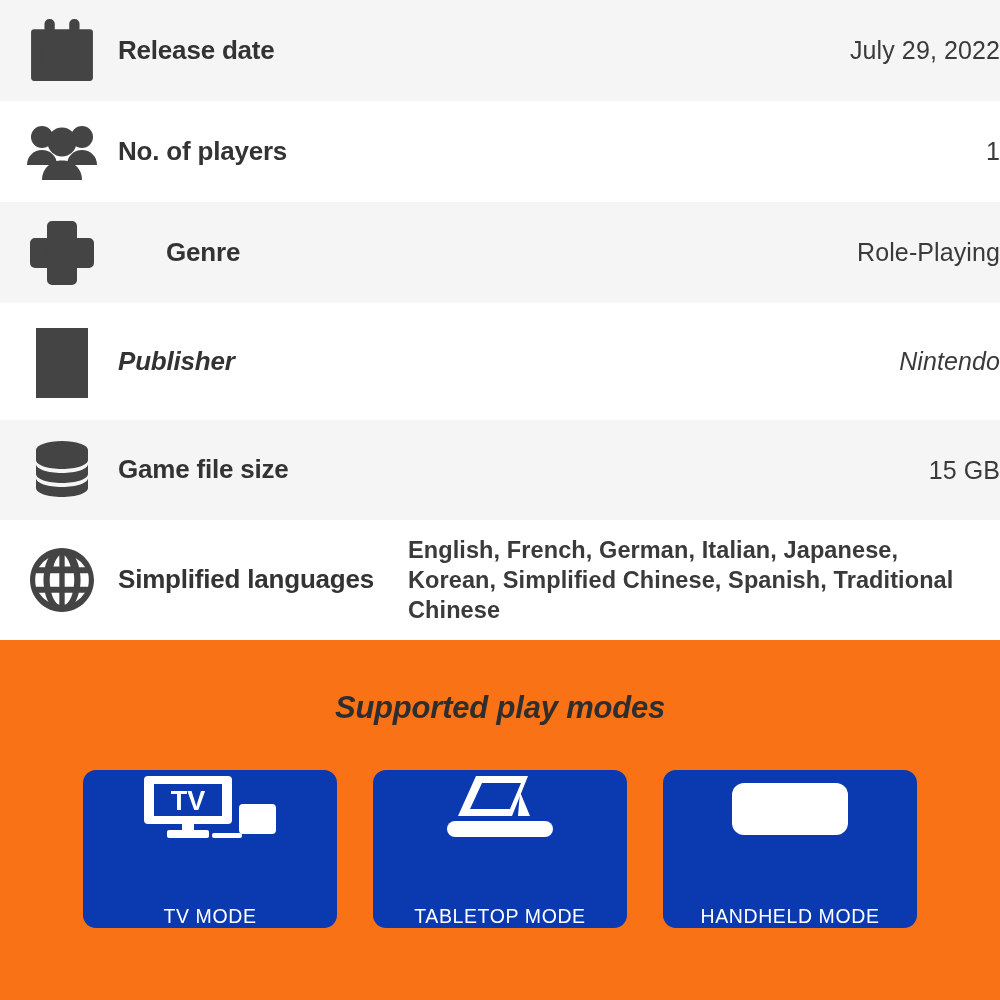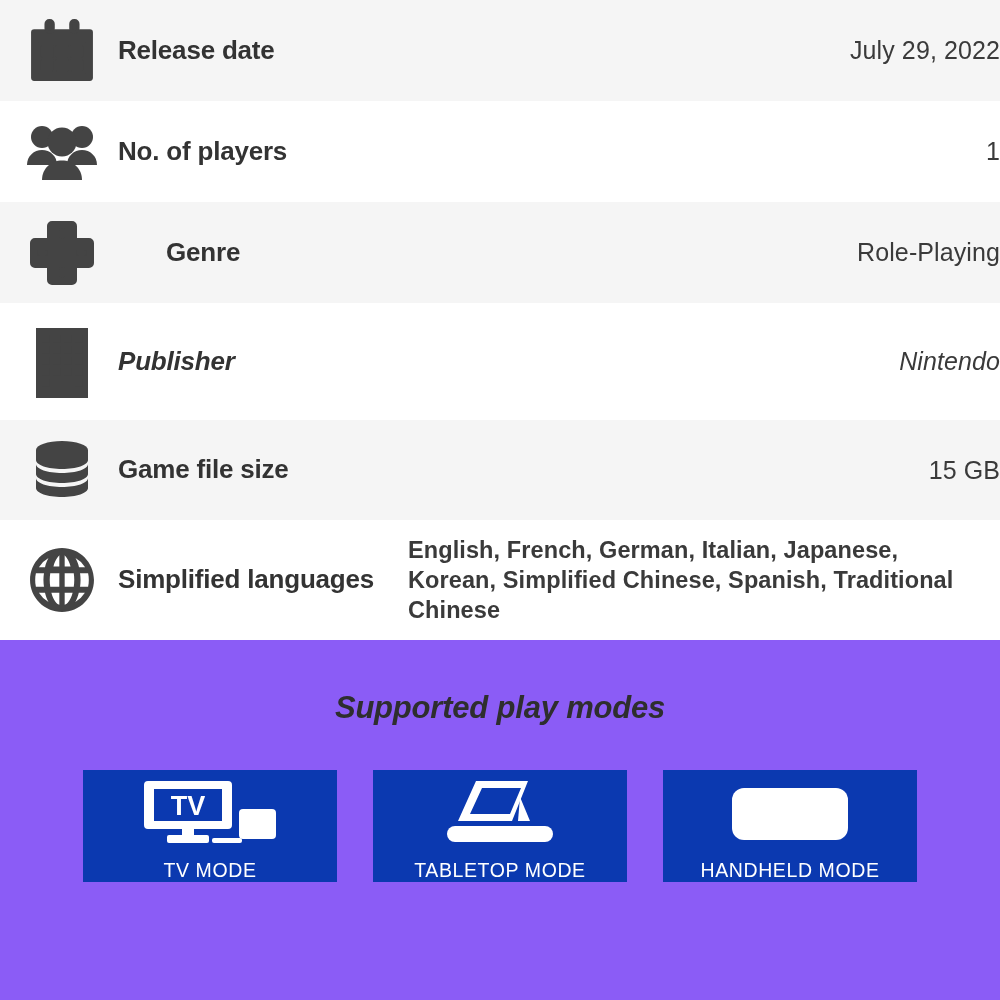--- a/index.html
+++ b/index.html
@@ -3,21 +3,21 @@
 <meta charset="utf-8">
 <title>Game Info</title>
 <style>
   * { box-sizing: border-box; margin: 0; padding: 0; }
   html, body {
     width: 1000px; height: 1000px;
     background: #ffffff;
     font-family: "Liberation Sans", sans-serif;
     -webkit-font-smoothing: antialiased;
   }
-  #root { width: 1000px; height: 1000px; position: relative; overflow: hidden; background:#8b5cf6; }
+  #root { width: 1000px; height: 1000px; position: relative; overflow: hidden; background:#f97316; }
 
   
   .spec-table { width: 1000px; }
   .spec-row {
     display: flex;
     align-items: center;
     width: 1000px;
     background: #ffffff;
   }
   .spec-row.alt { background: #f5f5f5; }
@@ -80,27 +80,27 @@
     font-style: italic;
   }
   .modes-row {
     display: flex;
     justify-content: center;
     gap: 36px;
     margin-top: 44px;
   }
   .mode-card {
     width: 254px;
-    height: 112px;
+    height: 158px;
     background: #0b39b0;
-    border-radius: 0;
+    border-radius: 13px;
     display: flex;
     flex-direction: column;
     align-items: center;
-    justify-content: flex-end;
+    justify-content: space-between;
     position: relative;
   }
   .mode-glyph {
     height: 78px;
     display: flex;
     align-items: center;
     justify-content: center;
     margin-bottom: 6px;
   }
   .mode-glyph svg path, .mode-glyph svg rect,

